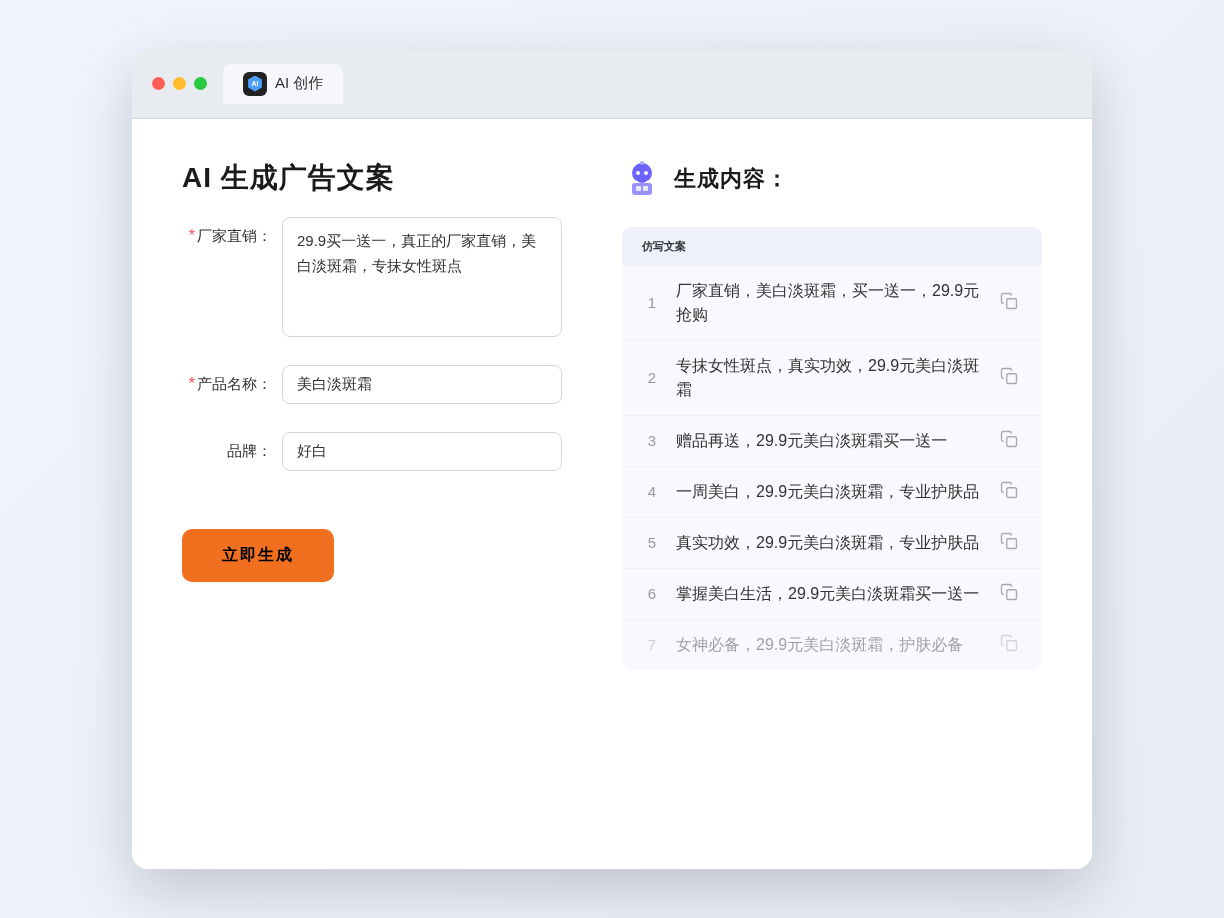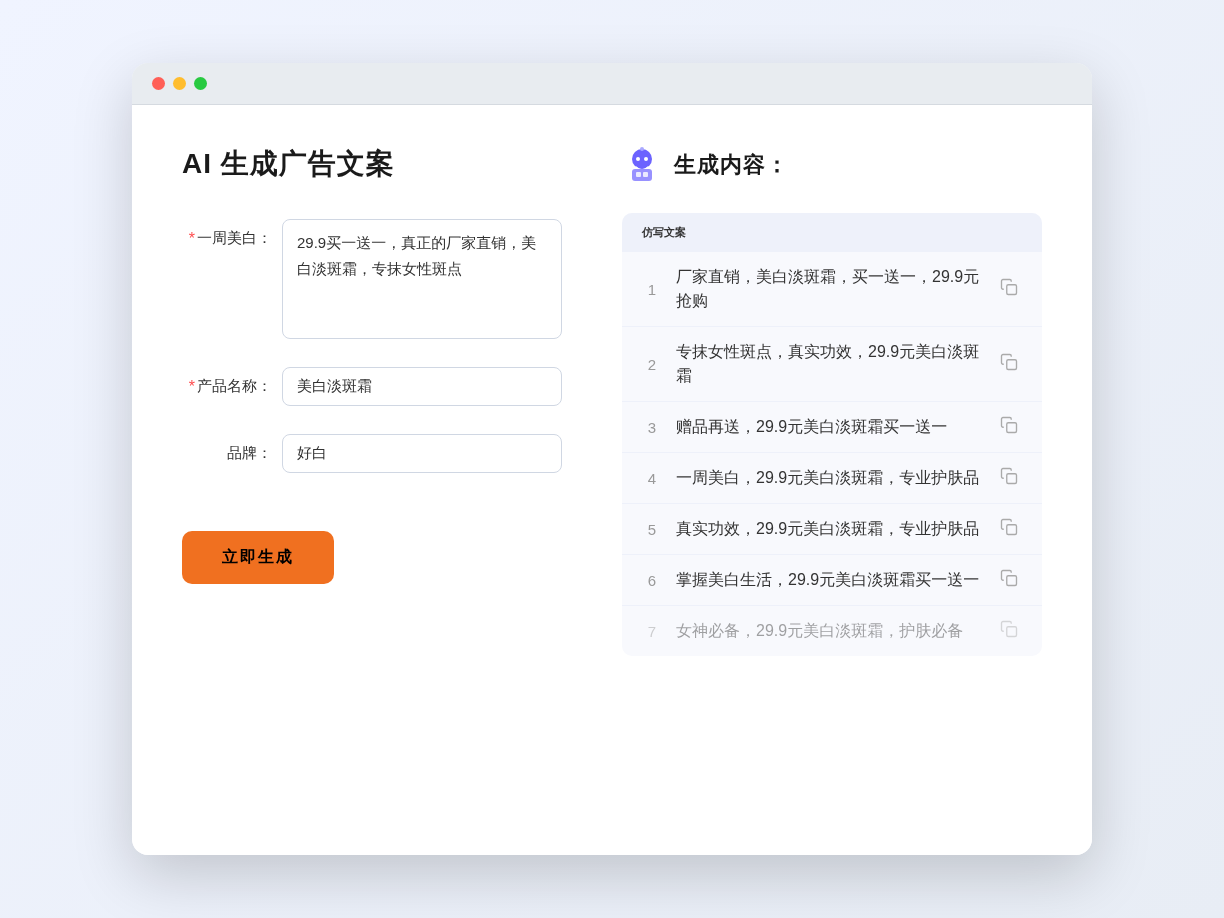--- a/index.html
+++ b/index.html
@@ -92,21 +92,21 @@
 
     
     .left-panel {
       flex: 0 0 380px;
     }
 
     .page-title {
       font-size: 28px;
       font-weight: 700;
       color: #1a1a1a;
-      margin-bottom: 36px;
+      margin-bottom: 20px;
       letter-spacing: 1px;
     }
 
     .form-row {
       display: flex;
       align-items: flex-start;
       margin-bottom: 28px;
       gap: 10px;
     }
 
@@ -243,32 +243,38 @@
 <body>
 
 <div class="browser-window">
 
   <div class="browser-titlebar">
     <div class="traffic-lights">
       <div class="traffic-light red"></div>
       <div class="traffic-light yellow"></div>
       <div class="traffic-light green"></div>
     </div>
+    <div class="tab">
+      <div class="tab-icon">
+        <span class="ai-text">AI</span>
+      </div>
+      <span>AI 创作</span>
+    </div>
   </div>
 
   <div class="browser-content">
 
     <div class="left-panel">
       <h1 class="page-title">AI 生成广告文案</h1>
 
       
       <div class="form-row">
         <div class="form-label">
           <span class="required-star">*</span>
-          <span>一周美白：</span>
+          <span>厂家直销：</span>
         </div>
         <textarea class="form-input form-textarea" style="">29.9买一送一，真正的厂家直销，美白淡斑霜，专抹女性斑点</textarea>
       </div>
 
       
       <div class="form-row">
         <div class="form-label">
           <span class="required-star">*</span>
           <span>产品名称：</span>
         </div>

